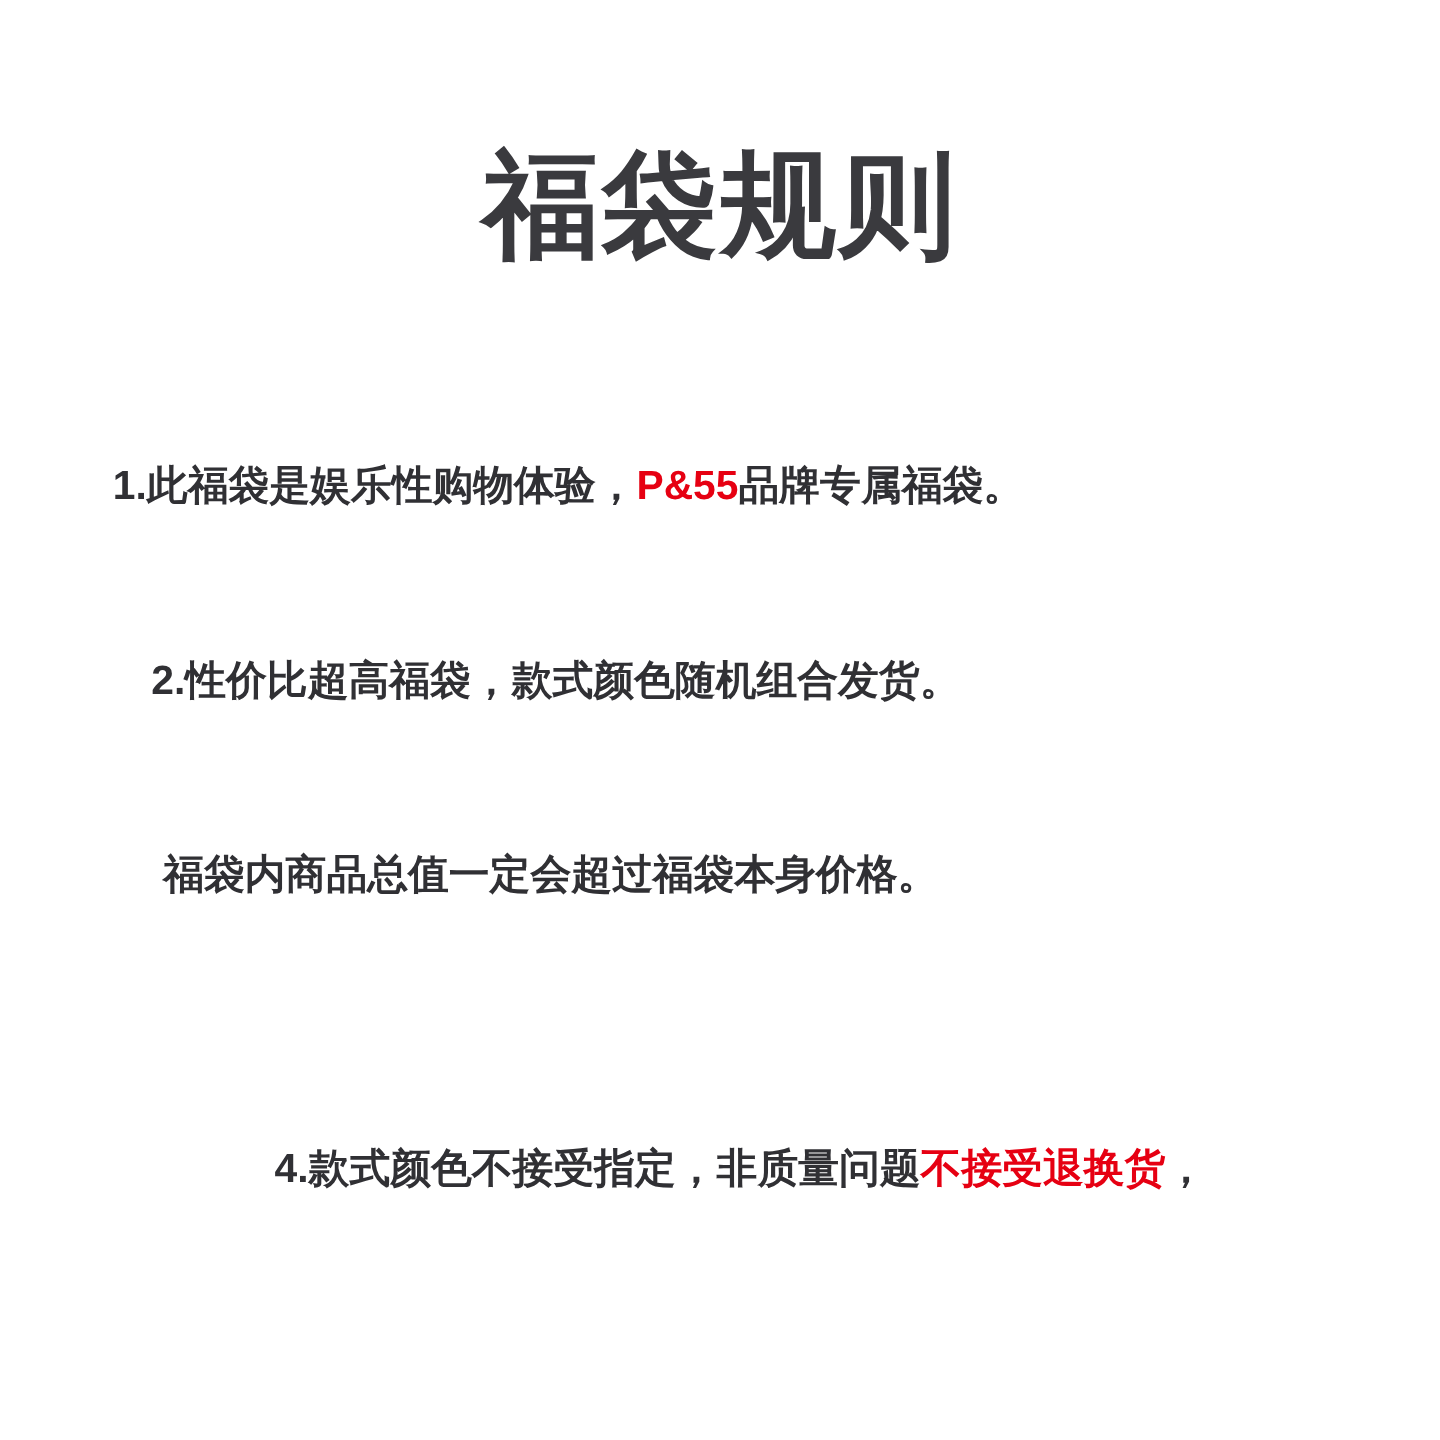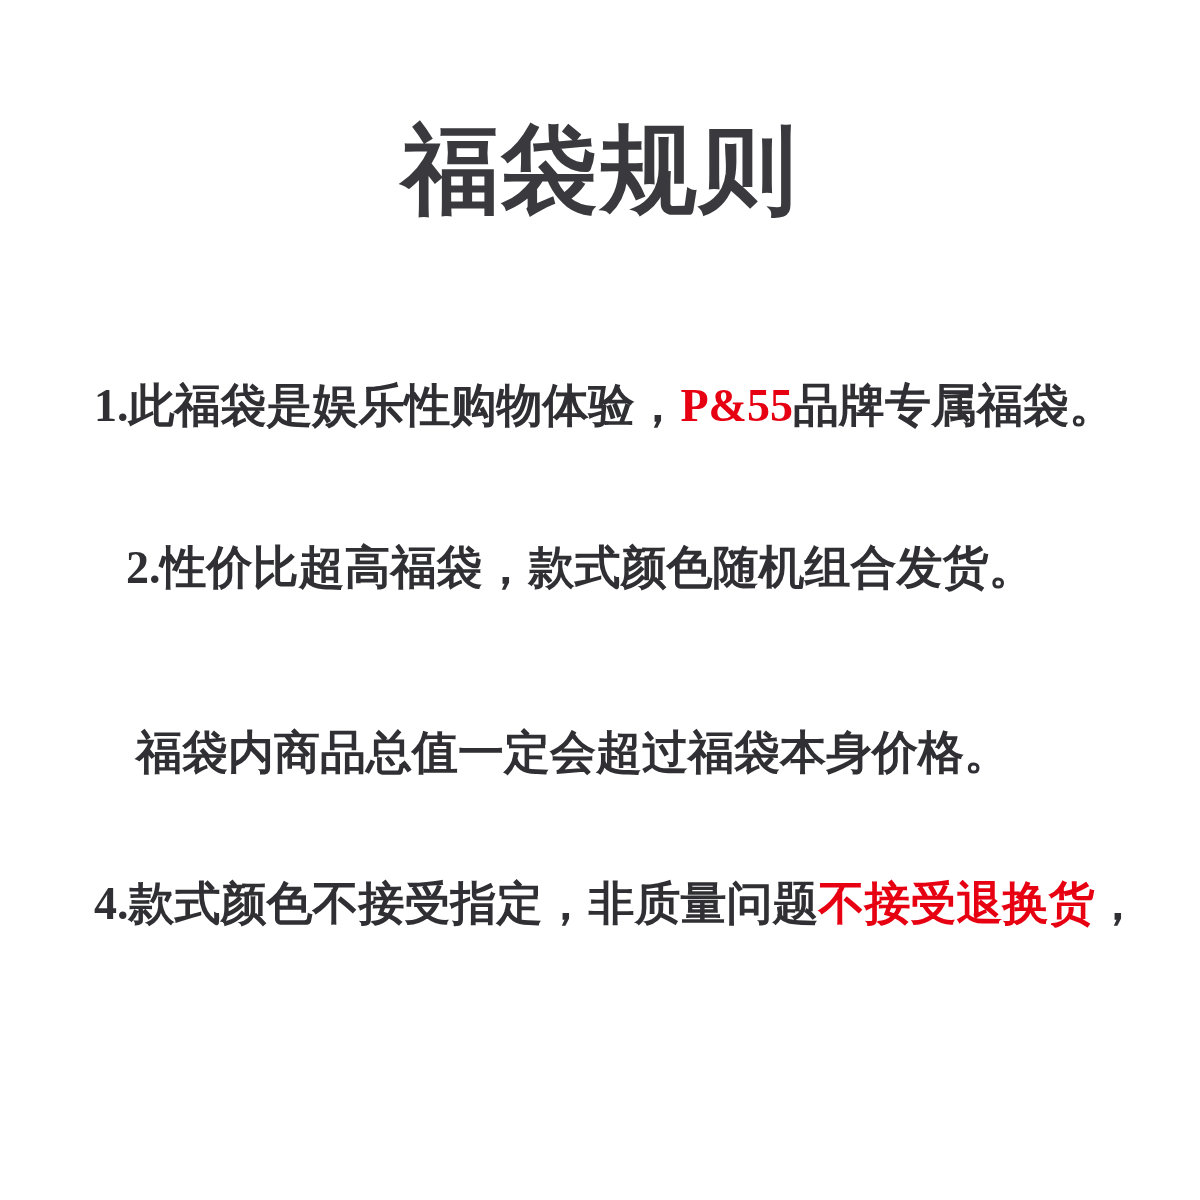--- a/index.html
+++ b/index.html
@@ -12,53 +12,53 @@
     margin: 0;
     padding: 0;
     background: var(--bg);
   }
   .canvas {
     position: relative;
     width: 1200px;
     height: 1032px;
     background: var(--bg);
     overflow: hidden;
-    font-family: Liberation Serif, serif;
+    font-family: Liberation Sans, sans-serif;
     font-weight: bold;
   }
   .title {
     position: absolute;
     top: 122px;
     left: 0;
     width: 100%;
     margin: 0;
     text-align: center;
     font-size: 97px;
     line-height: 1.0;
     letter-spacing: 2px;
     color: var(--title);
     font-weight: bold;
   }
   .rule {
     position: absolute;
     left: 94px;
     right: 60px;
     margin: 0;
-    font-size: 46px;
+    font-size: 34px;
     line-height: 61px;
     color: var(--text);
     white-space: nowrap;
   }
   .rule-line { display: block; }
-  .rule-line.indent { padding-left: 42px; margin-top: 23px; }
+  .rule-line.indent { padding-left: 42px; }
   .red { color: var(--red); }
   .rule-1 { top: 375px; }
   .rule-2 { top: 537px; margin-left: 32px; }
   .rule-3 { top: 699px; }
-  .rule-4 { top: 873px; }
+  .rule-4 { top: 944px; text-align: center; }
 </style>
 </head>
 <body>
 
 <div class="canvas">
 
   <h1 class="title">福袋规则</h1>
 
   <p class="rule rule-1">
     <span class="rule-line"><span>1.此福袋是娱乐性购物体验，</span><span class="red">P&amp;55</span><span>品牌专属福袋。</span></span>

